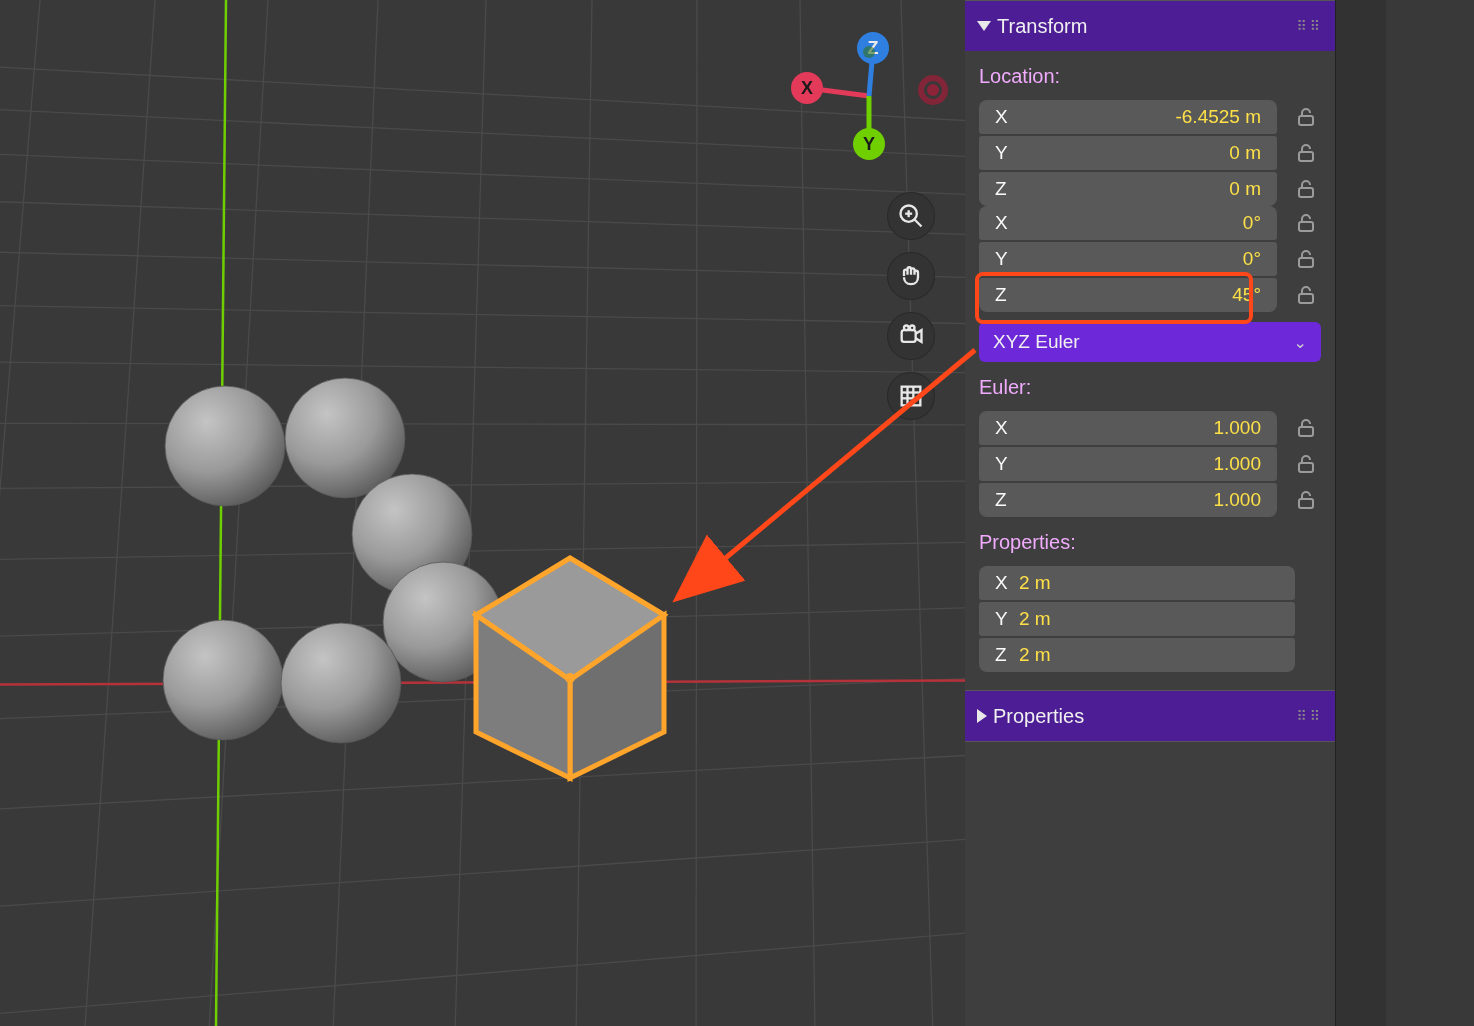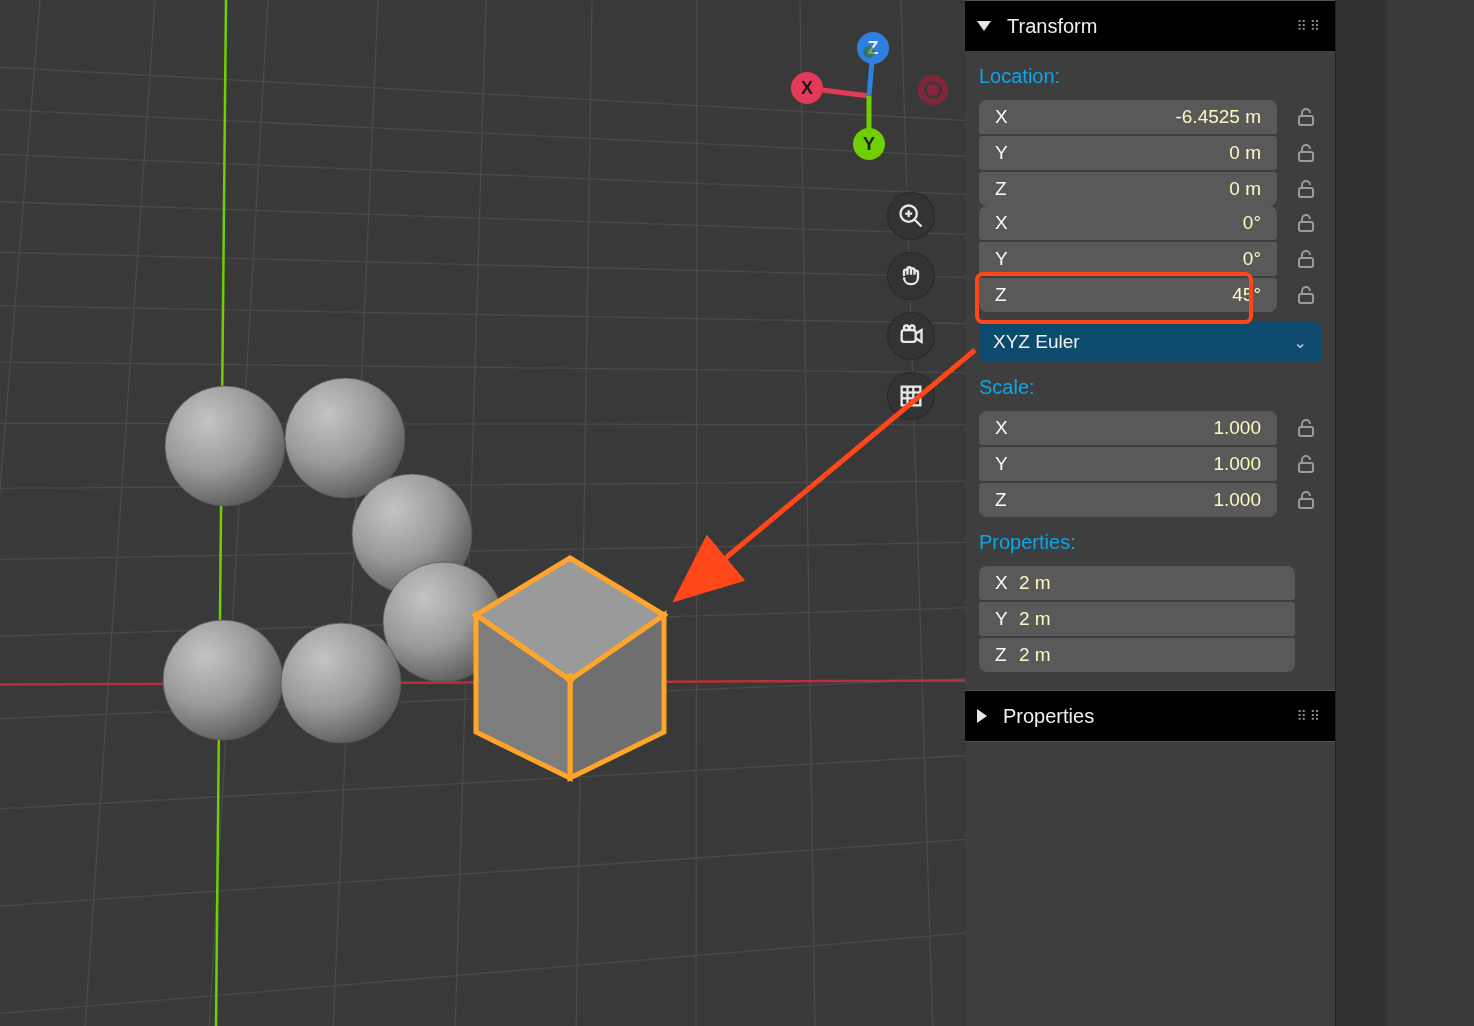--- a/index.html
+++ b/index.html
@@ -61,23 +61,23 @@
     background: #3e3e3e;
     box-sizing: border-box;
     padding: 0;
     color: #f0f0f0;
     font-size: 20px;
   }
   .panel-header {
     height: 50px;
     padding: 0 12px;
     display: flex; align-items: center;
-    gap: 16px;
+    gap: 6px;
     border-top: 1px solid #555;
-    background: #000000;
+    background: #4c1d95;
   }
   .panel-header .tri {
     width: 0; height: 0;
     border-left: 7px solid transparent;
     border-right: 7px solid transparent;
     border-top: 10px solid #e8e8e8;
   }
   .panel-header.collapsed .tri {
     border-top: 7px solid transparent;
     border-bottom: 7px solid transparent;
@@ -86,21 +86,21 @@
   }
   .panel-header .grip {
     margin-left: auto;
     color: #888;
     letter-spacing: 3px;
     font-size: 14px;
   }
   .section-label {
     padding: 14px 14px 12px 14px;
     font-size: 20px;
-    color: #0ea5e9;
+    color: #f0abfc;
   }
   .field-rows {
     padding: 0 14px 0 14px;
     display: flex; flex-direction: column;
     gap: 2px;
   }
   .field-row {
     display: flex; align-items: center; gap: 14px;
     position: relative;
   }
@@ -109,21 +109,21 @@
     height: 34px;
     background: #595959;
     border-radius: 6px;
     display: flex; align-items: center;
     padding: 0 16px;
     color: #fafafa;
     font-size: 19px;
     box-sizing: border-box;
   }
   .field .axis { width: 24px; color: #fafafa; }
-  .field .val { flex: 1; text-align: right; color: #fef9c3; }
+  .field .val { flex: 1; text-align: right; color: #fde047; }
   .field.top    { border-radius: 8px 8px 3px 3px; }
   .field.mid    { border-radius: 3px; }
   .field.bottom { border-radius: 3px 3px 8px 8px; }
   .lock {
     width: 30px; height: 30px;
     display: flex; align-items: center; justify-content: center;
     opacity: .55;
   }
   .lock svg { width: 24px; height: 24px; }
 
@@ -132,21 +132,21 @@
     left: -4px; top: -6px;
     width: 270px; height: 44px;
     border: 4px solid #ff471a;
     border-radius: 8px;
     pointer-events: none;
   }
 
   .dropdown {
     margin: 10px 14px 0 14px;
     height: 40px;
-    background: #0c4a6e;
+    background: #6d28d9;
     border-radius: 6px;
     display: flex; align-items: center;
     padding: 0 14px;
     color: #f0f0f0;
     font-size: 19px;
   }
   .dropdown .chev { margin-left: auto; font-size: 16px; color: #ccc; }
 
   .dim-field .val { flex: 1; text-align: left; }
 
@@ -376,21 +376,21 @@
             <path d="M8 11V8a4 4 0 018 0" class="ico-stroke"></path>
           </svg>
       </span>
     </div>
   </div>
   <div class="dropdown">
     <span>XYZ Euler</span>
     <span class="chev">⌄</span>
   </div>
 
-  <div class="section-label">Scale:</div>
+  <div class="section-label">Euler:</div>
   <div class="field-rows">
     <div class="field-row">
       <div class="field top">
         <span class="axis">X</span>
         <span class="val">1.000</span>
       </div>
       <span class="lock">
         <svg viewBox="0 0 24 24">
             <rect x="5" y="11" width="14" height="9" rx="2" class="ico-stroke"></rect>
             <path d="M8 11V8a4 4 0 018 0" class="ico-stroke"></path>

